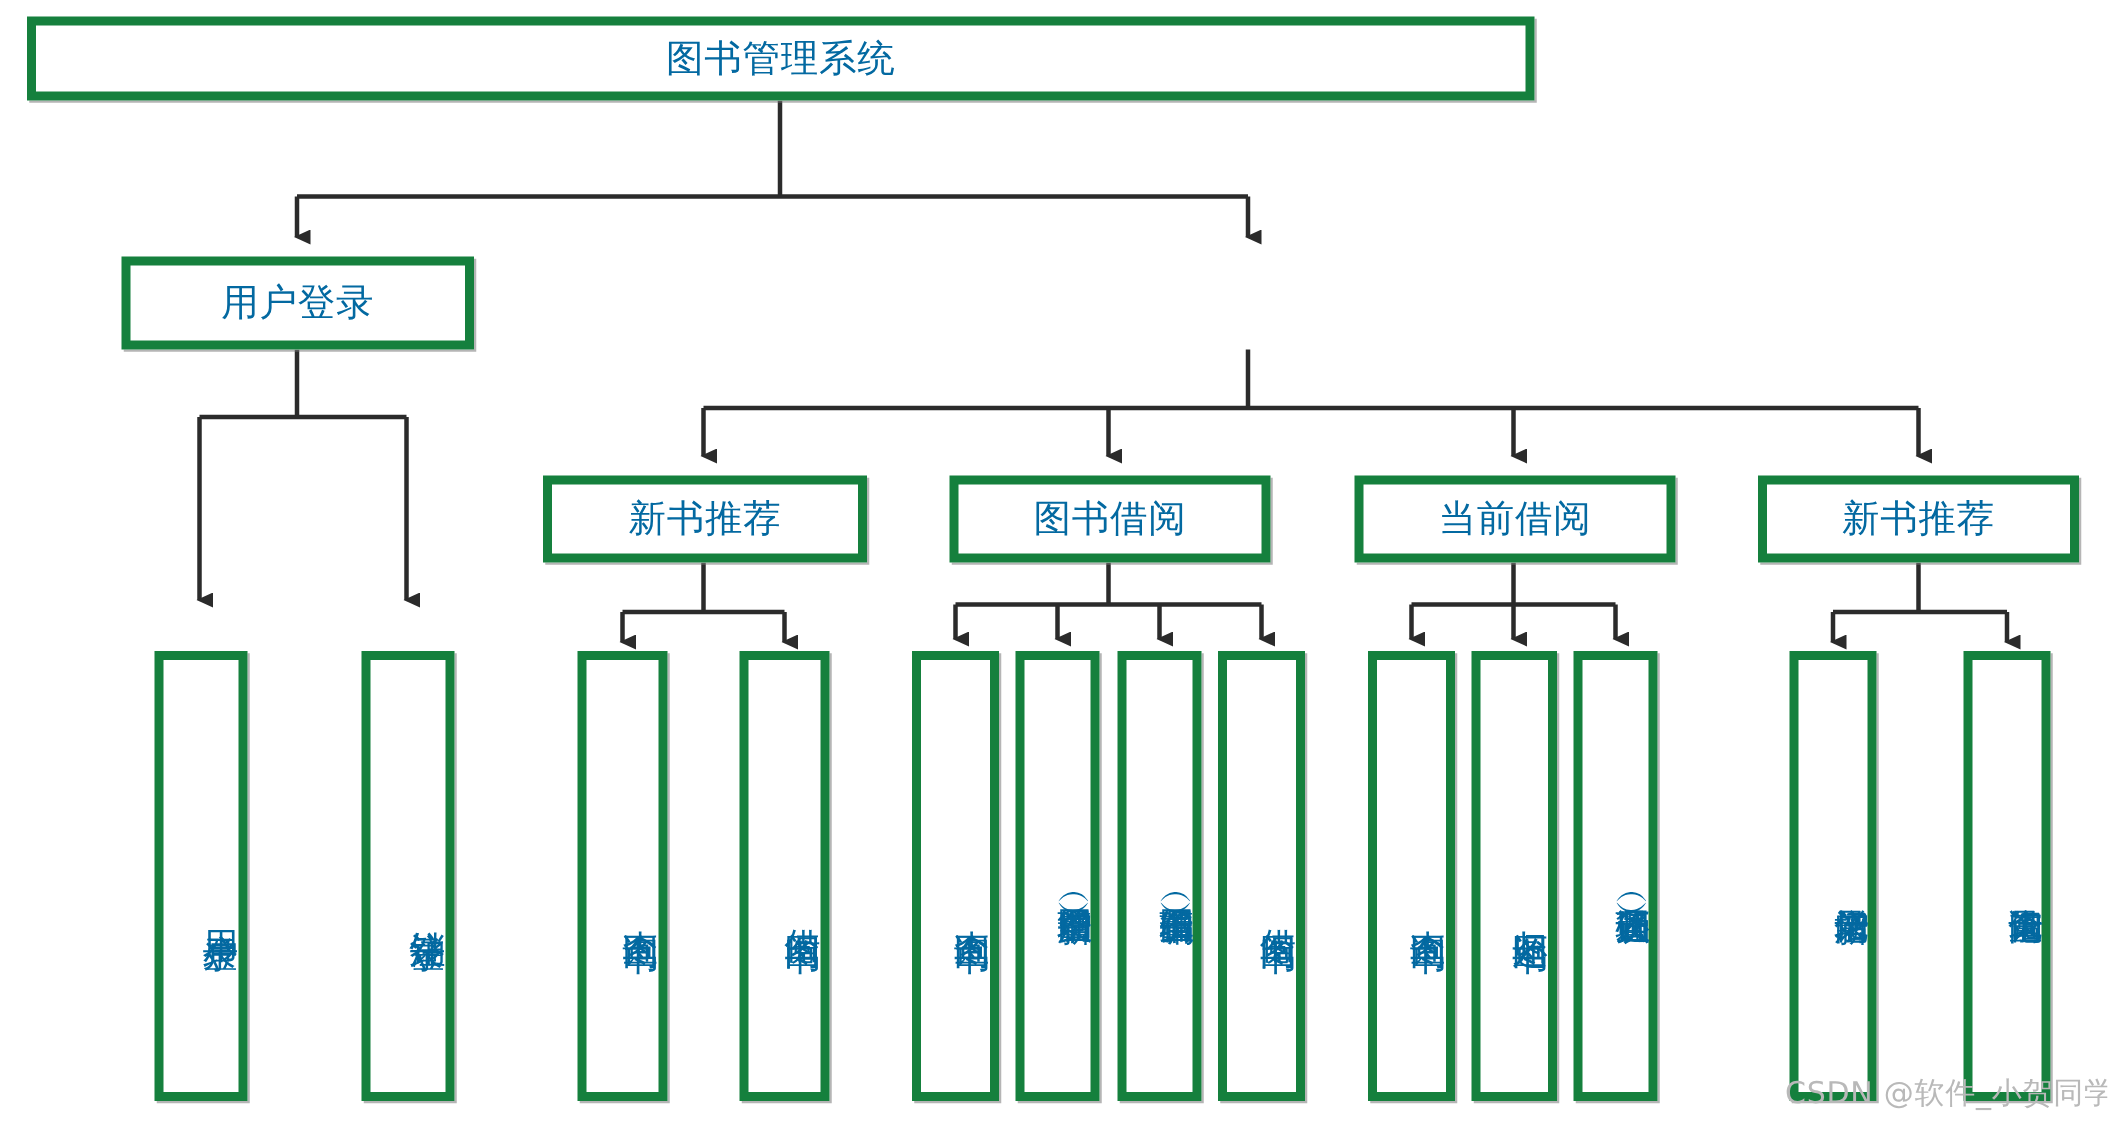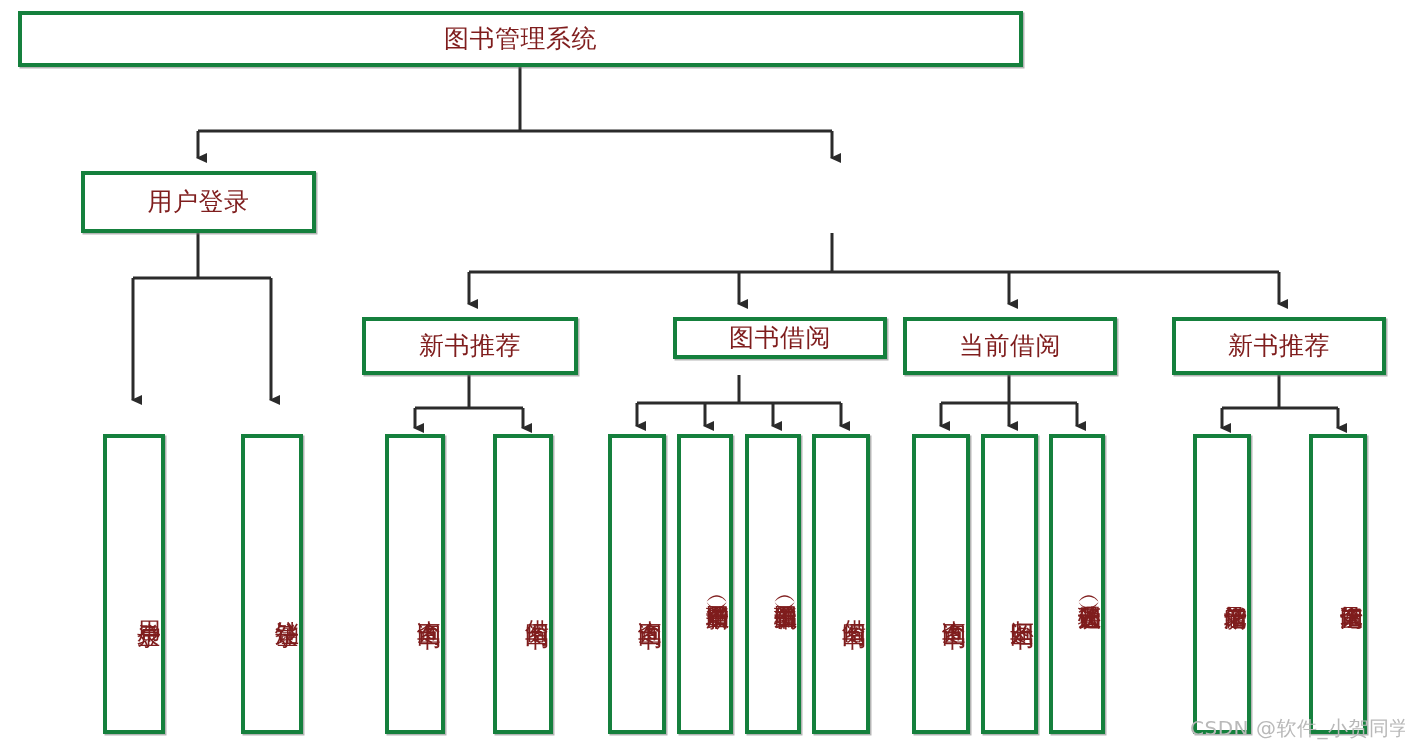--- a/index.html
+++ b/index.html
@@ -21,26 +21,26 @@
     position: absolute;
     left: 0;
     top: 0;
     width: 1405px;
     height: 747px;
     pointer-events: none;
   }
   .node {
     position: absolute;
     box-sizing: border-box;
-    border: 4px solid #15803d;
+    border: 6px solid #15803d;
     background: #ffffff;
     display: flex;
     align-items: center;
     justify-content: center;
-    color: #7f1d1d;
+    color: #0369a1;
     line-height: 1.02;
     box-shadow: 1.5px 1.5px 0 rgba(120,120,120,0.55);
   }
   .node.h {
     font-size: 25px;
     letter-spacing: 0.5px;
   }
   .node.v {
     writing-mode: vertical-rl;
     text-orientation: upright;
@@ -127,21 +127,21 @@
     <span>图书管理系统</span>
   </div>
 
   <div class="node h" style="left:81px; top:171px; width:235px; height:62px;">
     <span>用户登录</span>
   </div>
 
   <div class="node h" style="left:362px; top:317px; width:216px; height:58px;">
     <span>新书推荐</span>
   </div>
-  <div class="node h" style="left:633px; top:317px; width:214px; height:42px;margin-left:40px;">
+  <div class="node h" style="left:633px; top:317px; width:214px; height:58px;">
     <span>图书借阅</span>
   </div>
   <div class="node h" style="left:903px; top:317px; width:214px; height:58px;">
     <span>当前借阅</span>
   </div>
   <div class="node h" style="left:1172px; top:317px; width:214px; height:58px;">
     <span>新书推荐</span>
   </div>
 
   <div class="node v" style="left:103px; top:434px; width:62px; height:300px;">

